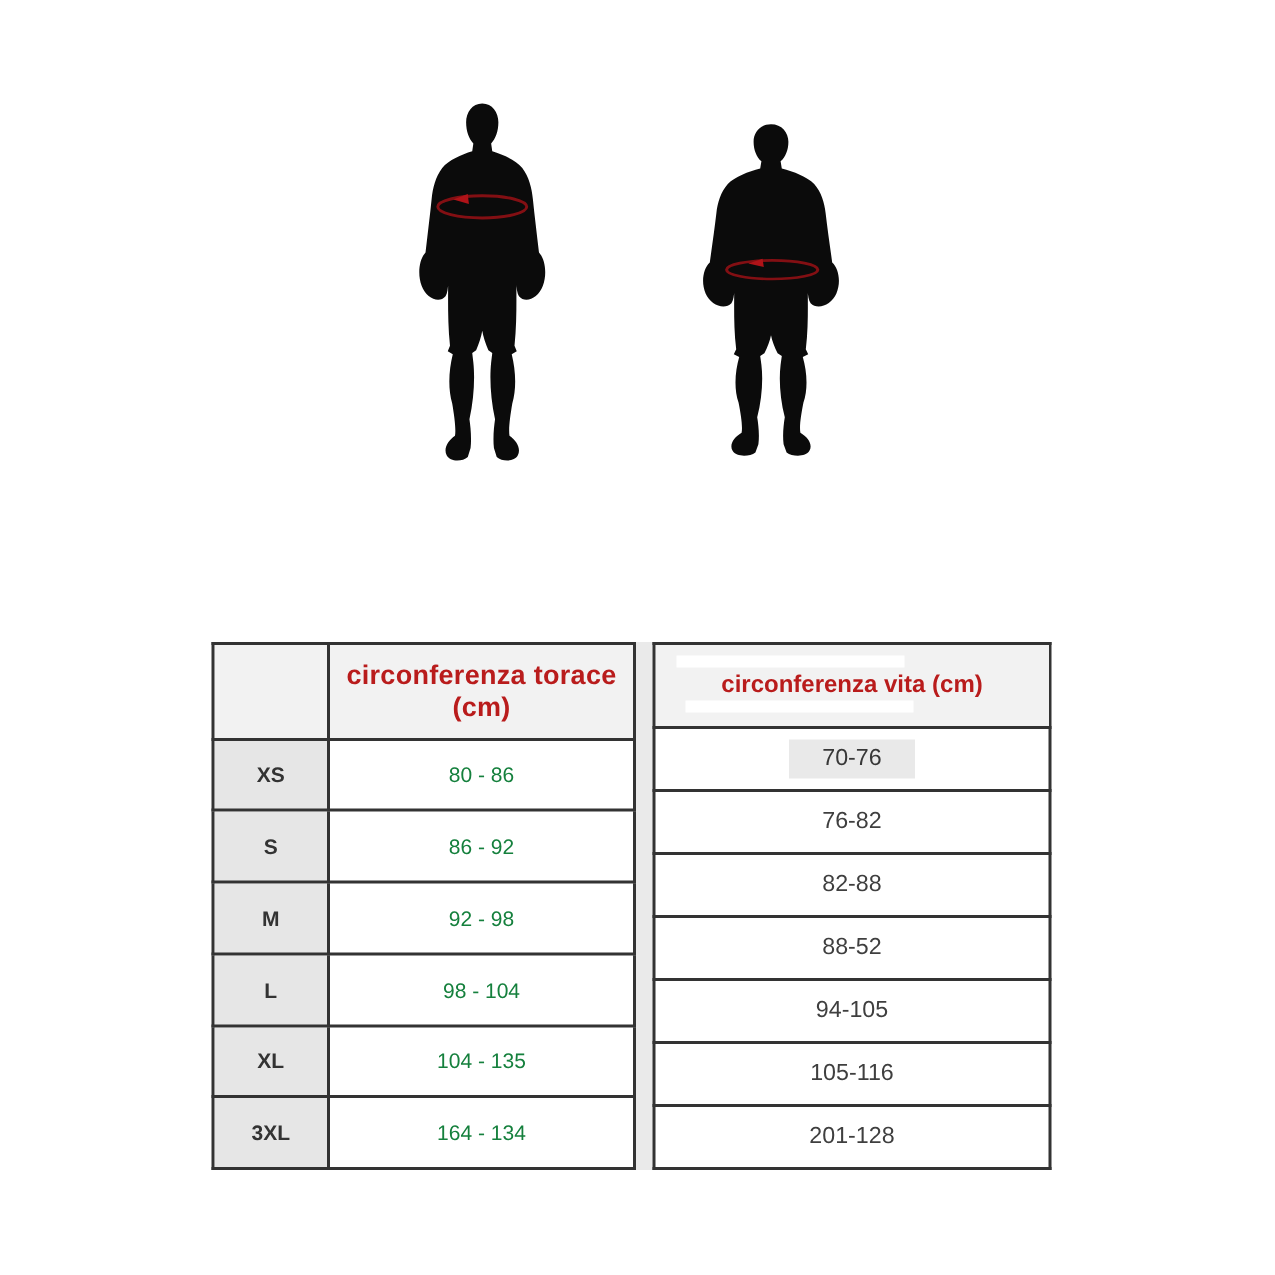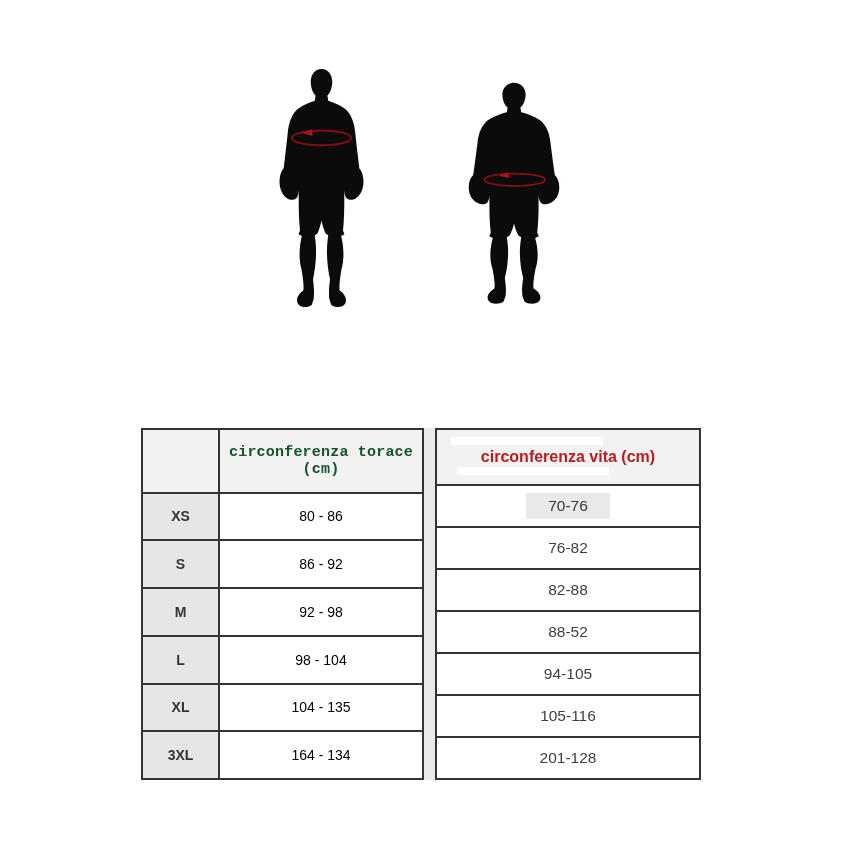--- a/index.html
+++ b/index.html
@@ -24,30 +24,30 @@
     border:2px solid #333333;
     text-align:center;vertical-align:middle;
     padding:0;overflow:hidden;
   }
   th{height:54px;}
   td{height:40px;margin-left:28px;}
   .col-size{width:77px;}
   .col-torace{width:204px;}
   .col-vita{width:264px;}
   .head-cell{background:#f2f2f2;}
-  .torace-head{font-size:15px;font-weight:bold;color:#14532d;letter-spacing:.2px;font-family:Liberation Mono, monospace;}
+  .torace-head{font-size:18px;font-weight:bold;color:#b91c1c;letter-spacing:.2px;}
   .vita-head{font-size:16px;font-weight:bold;color:#b91c1c;position:relative;}
   .vita-head .bar-top,.vita-head .bar-bottom{
     position:absolute;height:8px;width:152px;background:#ffffff;left:14px;
   }
   .vita-head .bar-top{top:7px;}
   .vita-head .bar-bottom{bottom:9px;left:20px;}
   .vita-head .head-text{position:relative;z-index:2;}
   .size-cell{background:#e6e6e6;font-size:14px;font-weight:bold;color:#333333;}
-  .val{font-size:14px;color:#000000;text-align:center;}
+  .val{font-size:14px;color:#15803d;text-align:center;}
   .vita-val{font-size:15.5px;color:#3f3f3f;}
   .hl{
     display:inline-block;background:#e9e9e9;
     padding:4px 22px;font-weight:normal;color:#383838;font-size:15.5px;
   }
   .divider{width:11px;background:#eaeaea;}
 </style>
 </head>
 <body>
 

